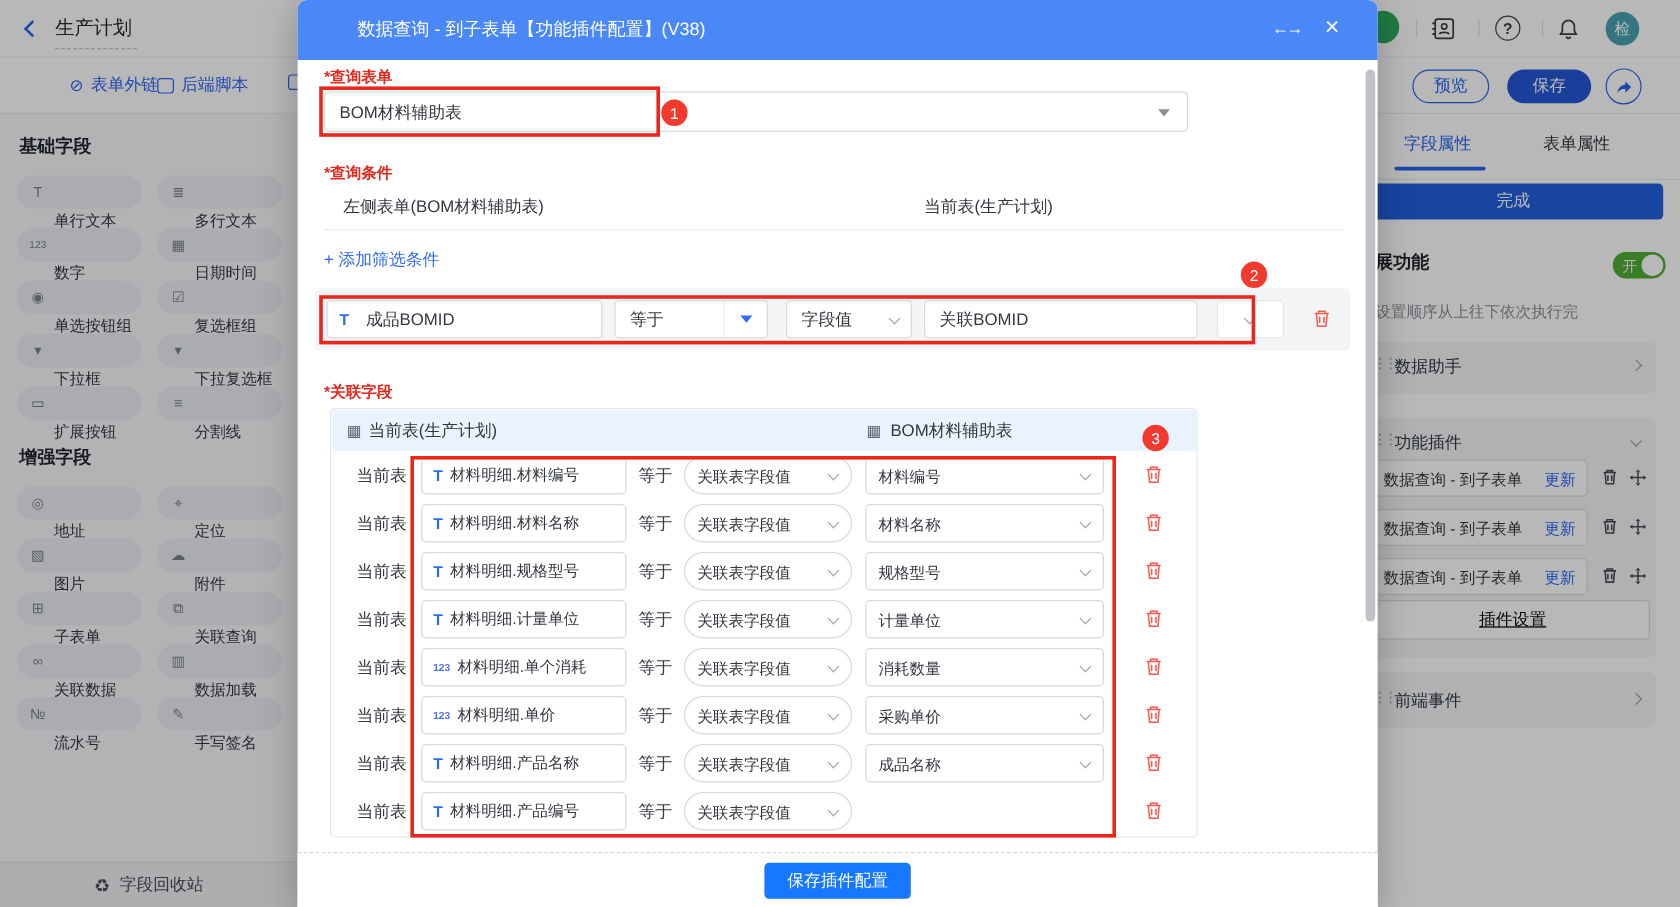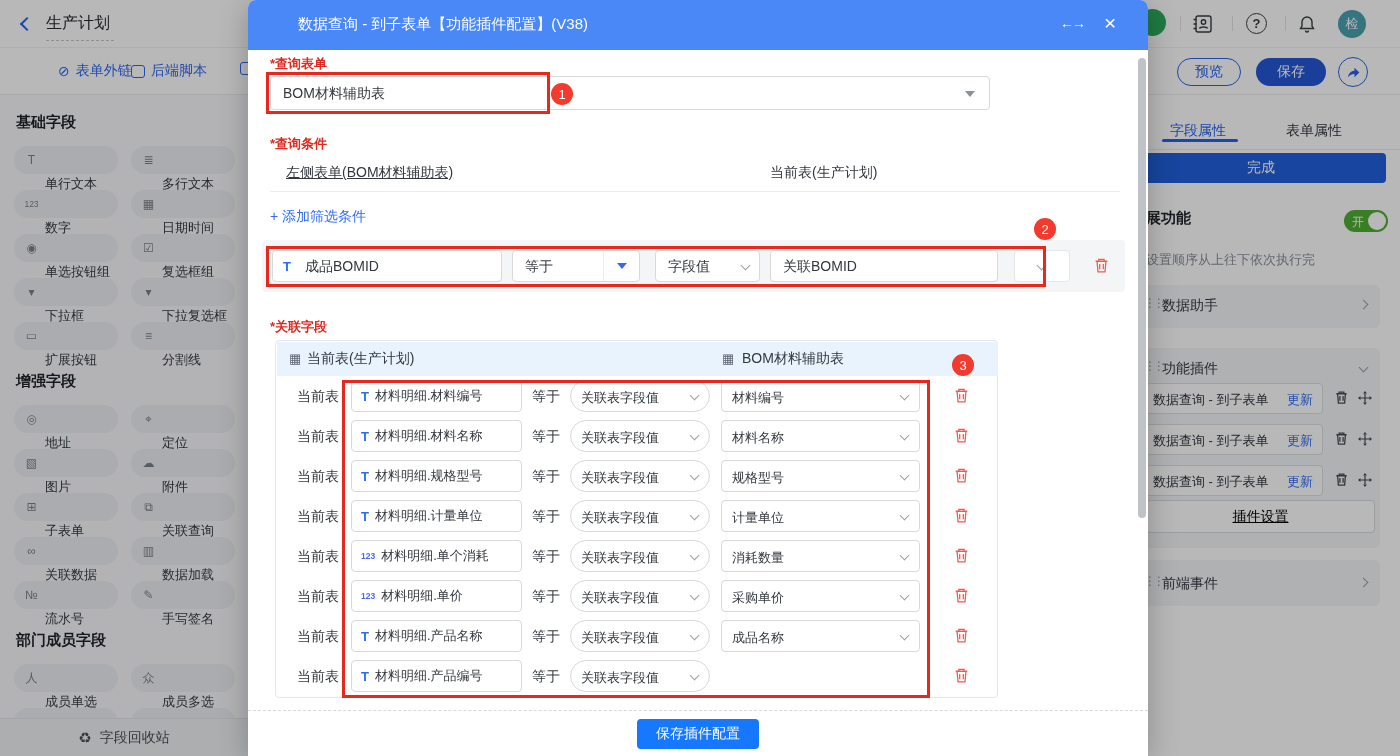--- a/index.html
+++ b/index.html
@@ -45,21 +45,21 @@
   .chip-ic { color:#7b828c; font-size:12px; width:15px; text-align:center; flex:none; }
   .chip-ic.small { font-size:8.5px; }
   .chip-lb { white-space:nowrap;margin-top:48px; }
   .recycle { position:absolute; left:0; top:718px; width:248px; height:38px; background:#f0f1f4;
     border-top:1px solid #e3e5e9; display:flex; align-items:center; justify-content:center; gap:8px;
     color:#4a4f57; font-size:14px; z-index:2; }
   .recycle-ic { font-size:15px; }
 
   
   .rpanel { position:absolute; left:1120px; top:95px; width:280px; height:661px; background:#fff; z-index:1; }
-  .rp-tab { position:absolute; font-size:14px;margin-top:11px; }
+  .rp-tab { position:absolute; font-size:14px; }
   .rp-underline { position:absolute; left:42px; top:44px; width:76px; height:3px; background:#2563eb; border-radius:2px; }
   .rp-border { position:absolute; left:0; top:54px; width:280px; height:1px; background:#ebebed; }
   .rp-done { position:absolute; left:16px; top:58px; width:250px; height:30px; background:#2160dd;
     border-radius:4px; color:#fff; font-size:14px; display:flex; align-items:center; justify-content:center; }
   .rp-ext-title { position:absolute; left:26px; top:114px; font-size:15px; font-weight:bold; color:#1f2329; }
   .toggle { position:absolute; left:224px; top:115px; width:44px; height:22px; border-radius:11px;
     background:#4fae34; color:#fff; font-size:12px; }
   .toggle-label { position:absolute; left:8px; top:4px; }
   .toggle-knob { position:absolute; right:2px; top:2px; width:18px; height:18px; border-radius:50%; background:#fff; }
   .rp-hint { position:absolute; left:26px; top:156px; font-size:13px; color:#8a8f99; white-space:nowrap; }
@@ -270,41 +270,20 @@
           <div class="chip">
     <span class="chip-ic">№</span>
     <span class="chip-lb">流水号</span>
   </div>
           <div class="chip">
     <span class="chip-ic">✎</span>
     <span class="chip-lb">手写签名</span>
   </div>
         </div>
   </div>
-      <div class="sb-section">
-    <div class="sb-title">部门成员字段</div>
-    <div class="chip-grid">
-          <div class="chip">
-    <span class="chip-ic">人</span>
-    <span class="chip-lb">成员单选</span>
-  </div>
-          <div class="chip">
-    <span class="chip-ic">众</span>
-    <span class="chip-lb">成员多选</span>
-  </div>
-          <div class="chip">
-    <span class="chip-ic"></span>
-    <span class="chip-lb"></span>
-  </div>
-          <div class="chip">
-    <span class="chip-ic"></span>
-    <span class="chip-lb"></span>
-  </div>
-        </div>
-  </div>
     </div>
 </div>
 <div class="recycle">
   <span class="recycle-ic">♻</span>
   <span>字段回收站</span>
 </div>
 
 <div class="rpanel">
   <span class="rp-tab" style="left:50px; top:16px; color:#2563eb;">字段属性</span>
   <span class="rp-tab" style="left:166px; top:16px; color:#33383f;">表单属性</span>
@@ -400,21 +379,21 @@
 
   <span class="m-label" style="left:22px; top:55px;">*查询表单</span>
   <div class="m-select" style="left:22px; top:76px; width:720px; height:34px;">
     <span style="position:absolute; left:12px; top:8px;">BOM材料辅助表</span>
     <span class="caret-gray"></span>
   </div>
   <div class="red-box" style="left:18px; top:72px; width:284px; height:42px;"></div>
   <span class="badge" style="left:303px; top:83px;">1</span>
 
   <span class="m-label" style="left:22px; top:135px;">*查询条件</span>
-  <span class="m-head-text" style="left:38px; top:164px;text-decoration:underline;">左侧表单(BOM材料辅助表)</span>
+  <span class="m-head-text" style="left:38px; top:164px;">左侧表单(BOM材料辅助表)</span>
   <span class="m-head-text" style="left:522px; top:164px;">当前表(生产计划)</span>
   <span class="m-divider" style="left:22px; top:191px; width:850px;"></span>
   <span class="m-addlink" style="left:22px; top:208px;">+ 添加筛选条件</span>
 
   <div class="cond-bg"></div>
   <div class="cond-item" style="left:24px; width:230px;">
     <span class="t-icon" style="position:absolute; left:10px; top:8px;">T</span>
     <span style="position:absolute; left:32px; top:7px;">成品BOMID</span>
   </div>
   <div class="cond-item" style="left:264px; width:128px;">

